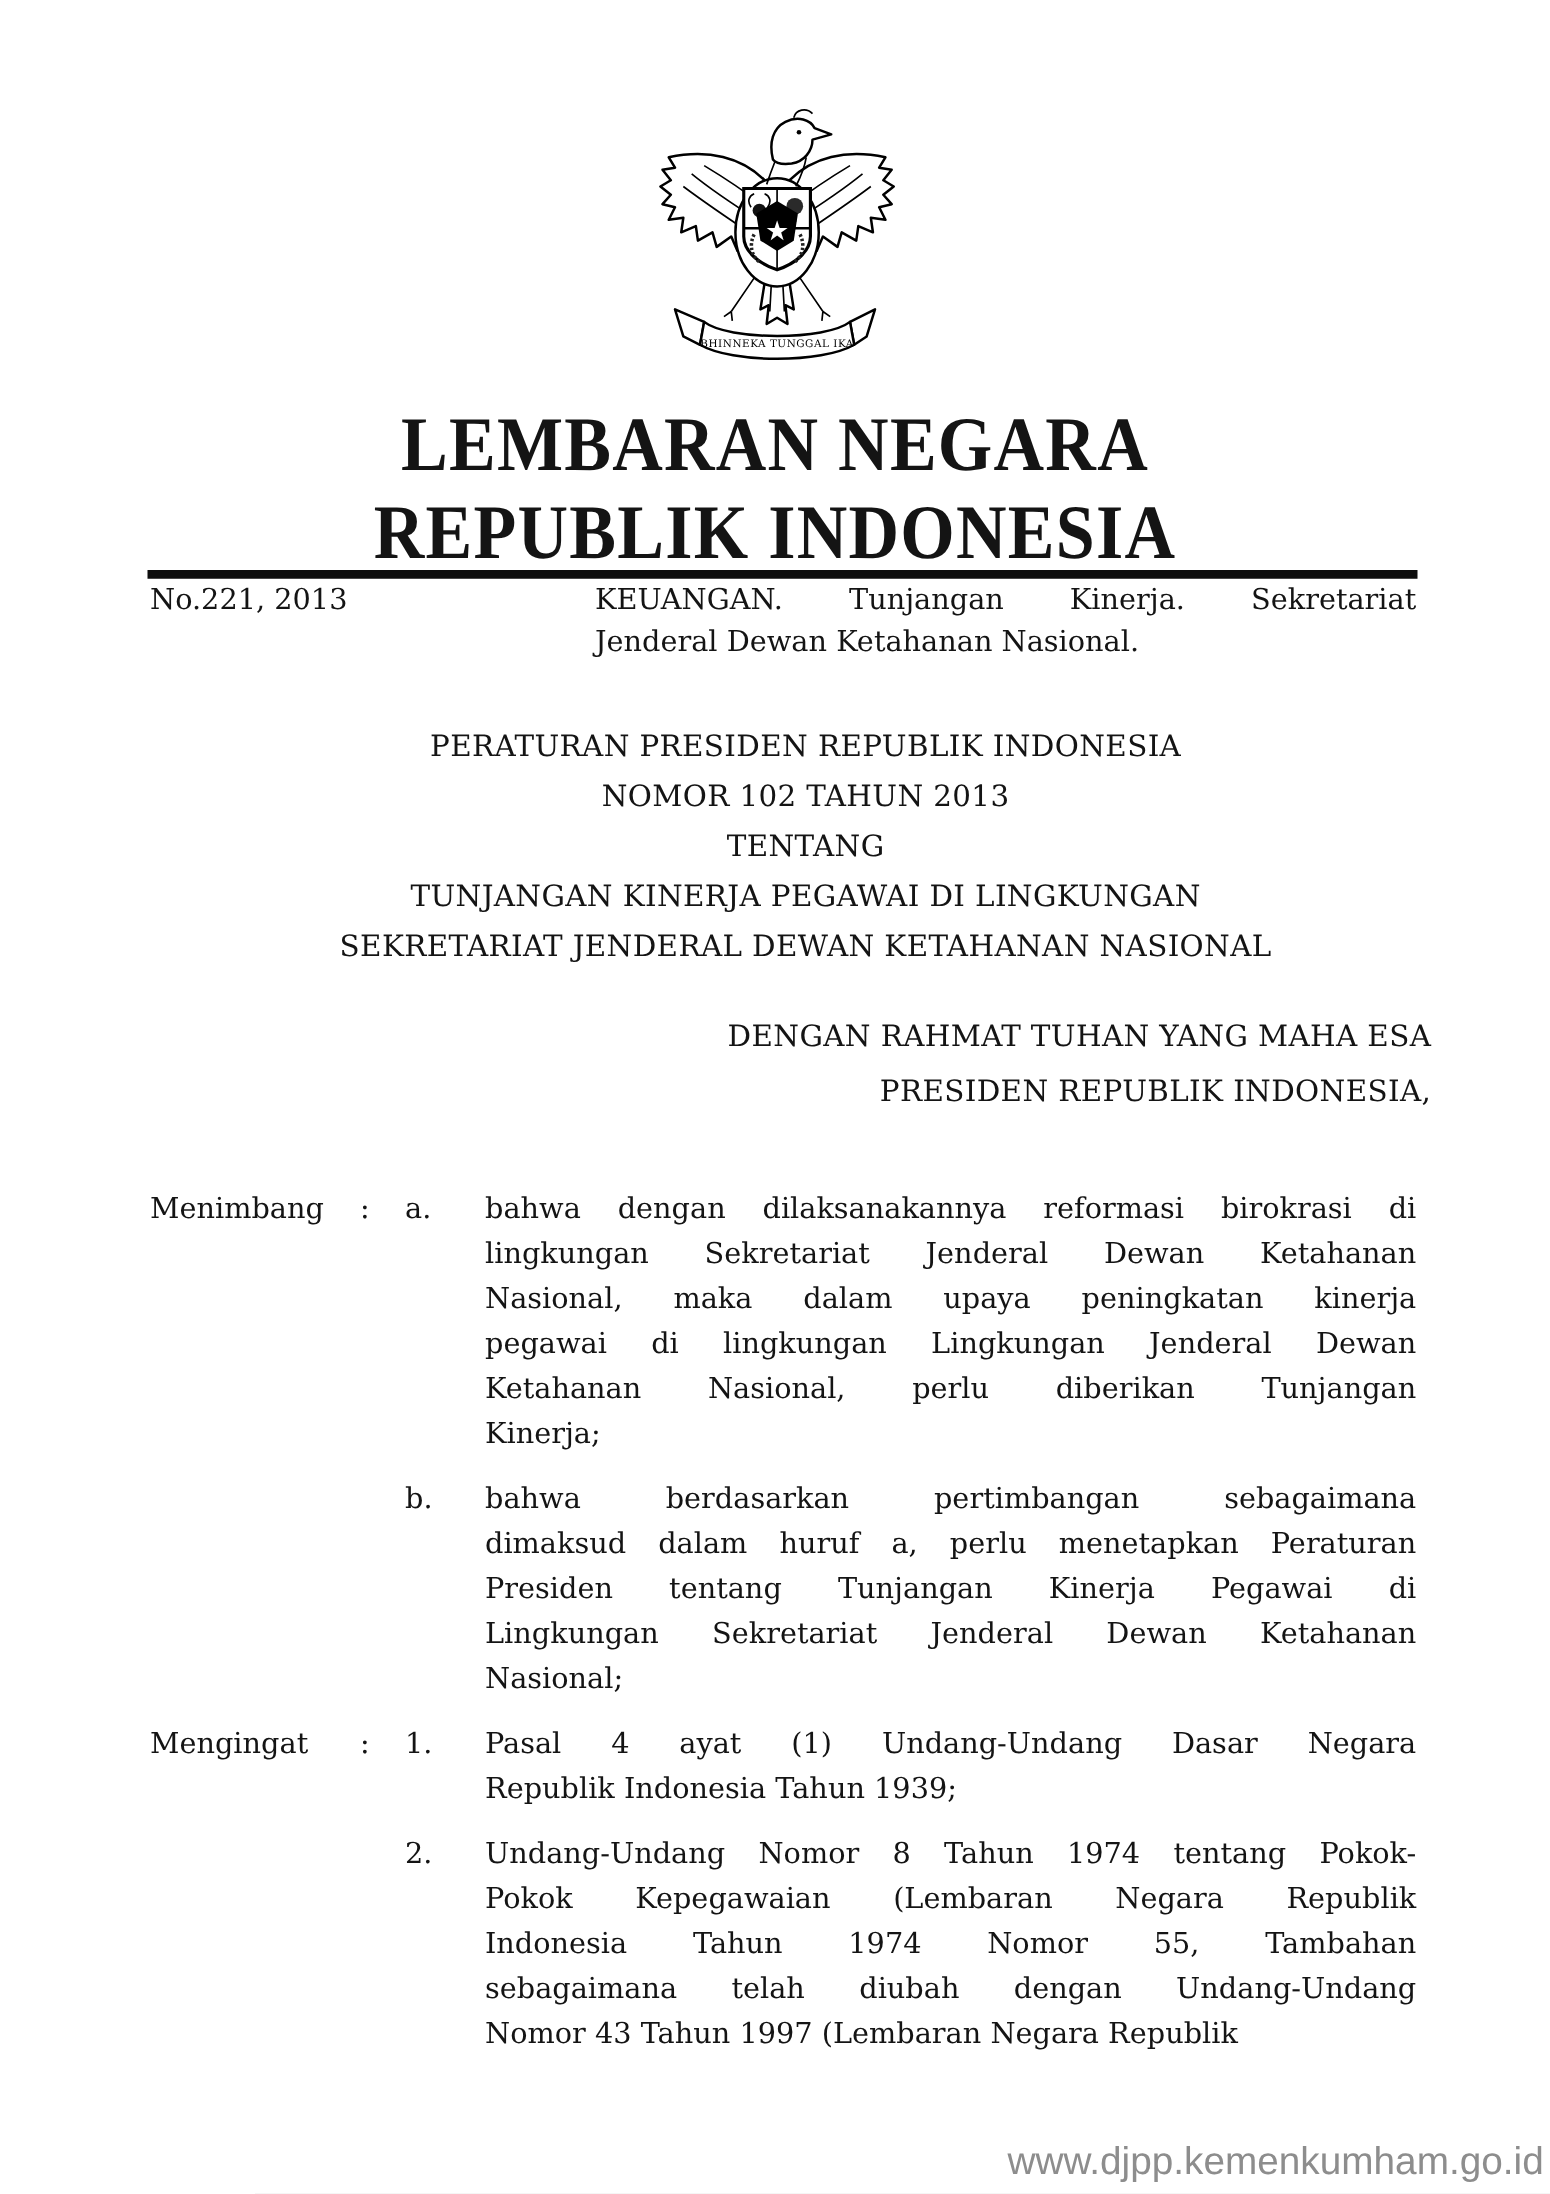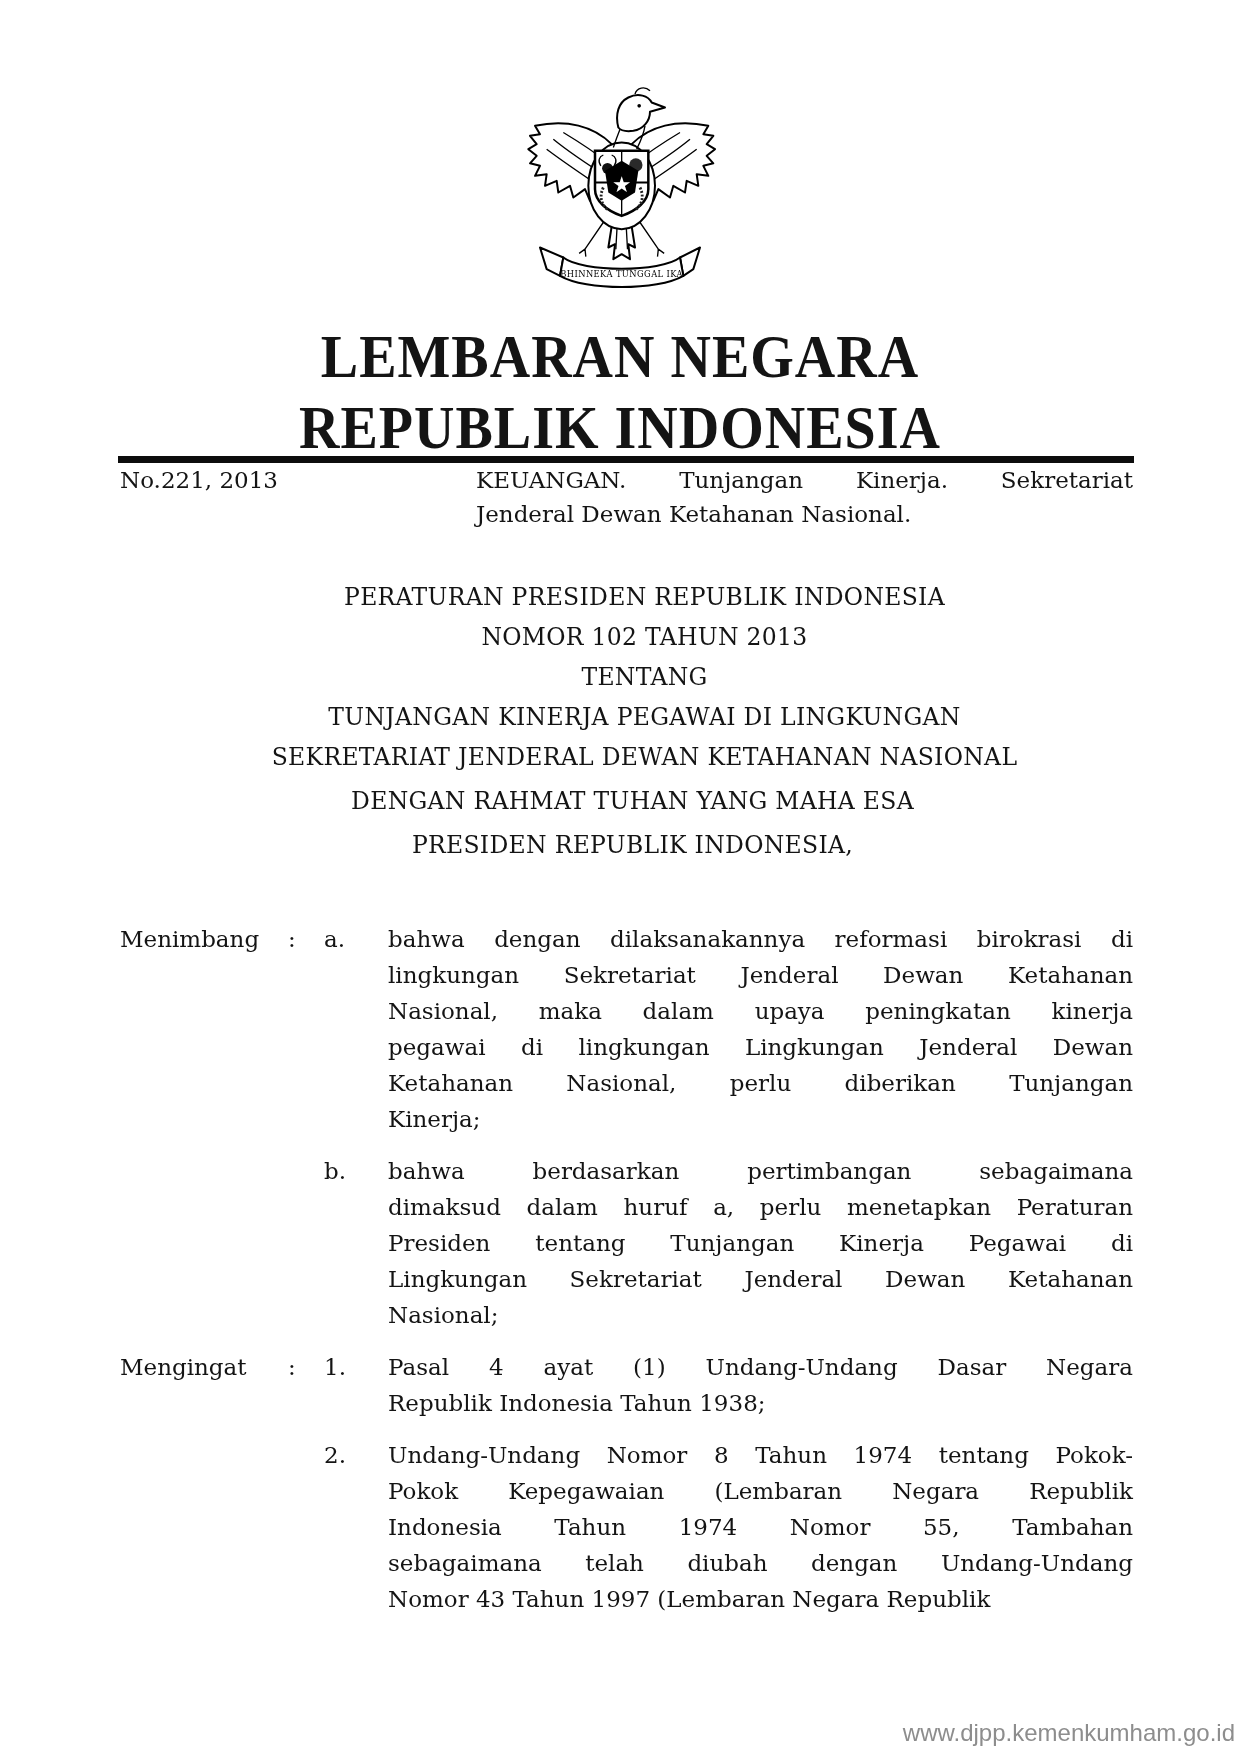--- a/index.html
+++ b/index.html
@@ -47,43 +47,43 @@
   .jl-end{display:block;text-align:left;text-align-last:left;}
   
   .preamble{
     margin-top:46px;
     padding:0 71px 0 120px;
     text-align:center;
     font-size:23.5px;line-height:40px;
     letter-spacing:0.3px;
   }
   .invocation{
-    margin-top:2px;
+    margin-top:30px;
     padding:0 95px 0 120px;
-    text-align:center;
+    text-align:right;
     font-size:23.5px;line-height:44px;
     letter-spacing:0.3px;
   }
   
   .sections{
     margin-top:54px;
     padding:0 107px 0 120px;
     font-size:23px;line-height:36px;
   }
   .sec-row{display:flex;align-items:flex-start;}
   .sec-row + .sec-row{margin-top:16px;}
   .cell-label{width:168px;flex:0 0 168px;}
   .cell-colon{width:36px;flex:0 0 36px;}
   .cell-marker{width:64px;flex:0 0 64px;}
   .cell-text{flex:1;min-width:0;}
   
   .footer{
     position:absolute;right:5px;bottom:8px;
     font-family:"Liberation Sans",sans-serif;
-    font-size:24px;color:#8d8d8d;text-align:right;
+    font-size:31px;color:#8d8d8d;text-align:right;
   }
   svg .ln{fill:none;stroke:#000;stroke-width:1.6;}
 </style>
 </head>
 <body>
 
 <div class="page">
 
   <div class="emblem">
     <svg width="200" height="217" viewBox="0 0 240 260" aria-hidden="true">
@@ -190,21 +190,21 @@
         <span class="jl-end">Nasional;</span>
       </div>
     </div>
 
     <div class="sec-row">
       <div class="cell-label">Mengingat</div>
       <div class="cell-colon">:</div>
       <div class="cell-marker">1.</div>
       <div class="cell-text">
         <span class="jl">Pasal 4 ayat (1) Undang-Undang Dasar Negara</span>
-        <span class="jl-end">Republik Indonesia Tahun 1938;</span>
+        <span class="jl-end">Republik Indonesia Tahun 1939;</span>
       </div>
     </div>
 
     <div class="sec-row">
       <div class="cell-label"></div>
       <div class="cell-colon"></div>
       <div class="cell-marker">2.</div>
       <div class="cell-text">
         <span class="jl">Undang-Undang Nomor 8 Tahun 1974 tentang Pokok-</span>
         <span class="jl">Pokok Kepegawaian (Lembaran Negara Republik</span>

